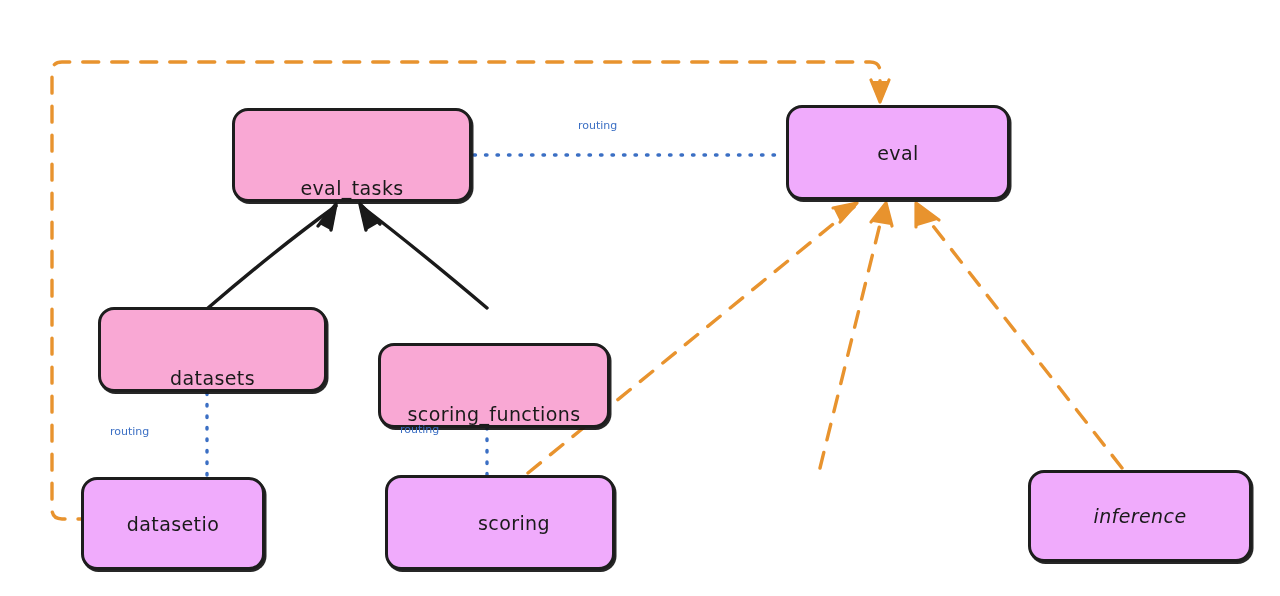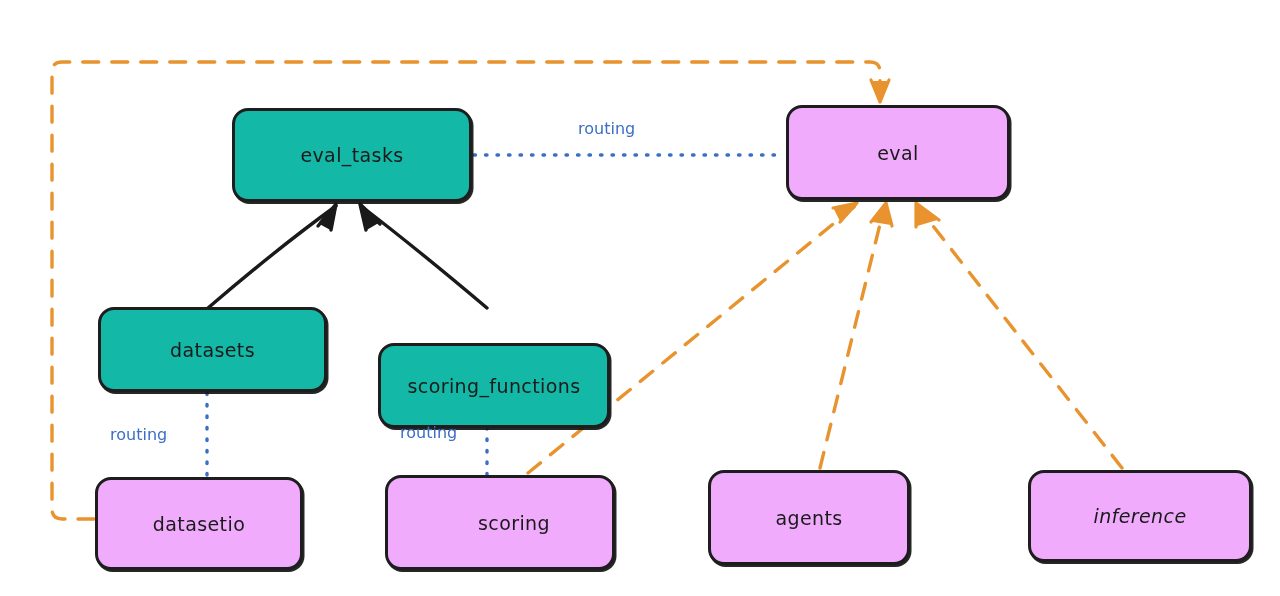--- a/index.html
+++ b/index.html
@@ -38,29 +38,30 @@
   }
   .node .node-label {
     font-family: "DejaVu Sans", sans-serif;
     font-size: 19px;
     letter-spacing: 0.4px;
     color: #1a1a1a;
     white-space: nowrap;
     user-select: none;
   }
   .node.blue {
-    background: #14b8a6;
+    background: #f9a8d4;
+    align-items: flex-end;
   }
   .node.green {
     background: #f0abfc;
   }
   .edge-label {
     position: absolute;
     font-family: "DejaVu Sans", sans-serif;
-    font-size: 16px;
+    font-size: 11px;
     color: #3b6fc4;
     z-index: 4;
     white-space: nowrap;
     user-select: none;
   }
 </style>
 </head>
 <body>
 
 <div id="diagram-canvas">
@@ -125,31 +126,28 @@
   </div>
 
   <div class="node blue" style="left:98px; top:307px; width:229px; height:85px;">
     <span class="node-label">datasets</span>
   </div>
 
   <div class="node blue" style="left:378px; top:307px; width:232px; height:85px;margin-top:36px;">
     <span class="node-label">scoring_functions</span>
   </div>
 
-  <div class="node green" style="left:95px; top:477px; width:208px; height:93px;">
+  <div class="node green" style="left:81px; top:477px; width:184px; height:93px;">
     <span class="node-label">datasetio</span>
   </div>
 
   <div class="node green" style="left:385px; top:475px; width:230px; height:95px;padding-left:28px;">
     <span class="node-label">scoring</span>
   </div>
 
-  <div class="node green" style="left:708px; top:470px; width:202px; height:95px;">
-    <span class="node-label">agents</span>
-  </div>
 
   <div class="node green" style="left:1028px; top:470px; width:224px; height:92px;font-style:italic;">
     <span class="node-label">inference</span>
   </div>
 
   <div class="edge-label" style="left:578px; top:119px;">routing</div>
 
   <div class="edge-label" style="left:110px; top:425px;">routing</div>
 
   <div class="edge-label" style="left:400px; top:423px;">routing</div>

